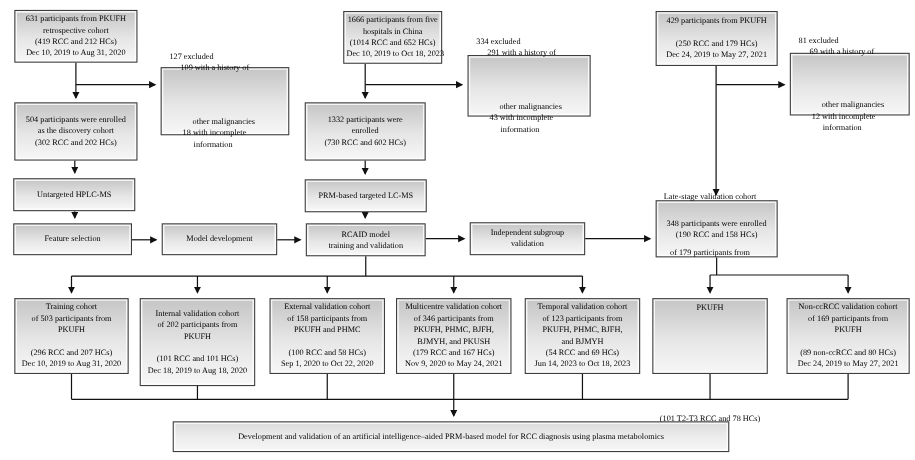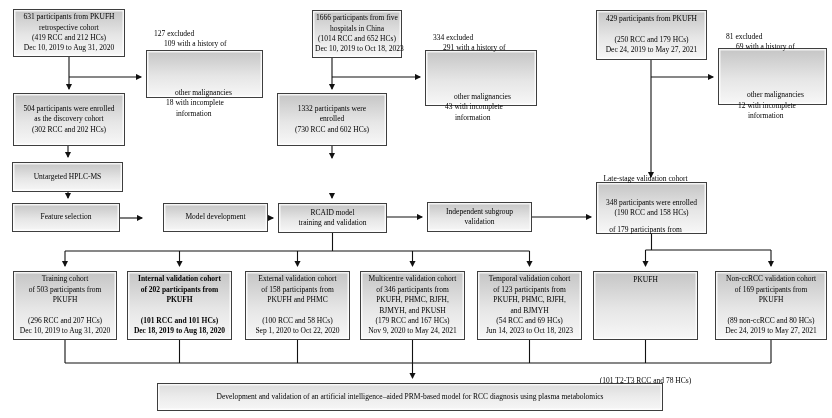--- a/index.html
+++ b/index.html
@@ -67,21 +67,21 @@
     </g>
   </svg>
 
   <div class="box c" style="left:13px;top:9px;width:112px;height:48px;">
     <div class="bline">631 participants from PKUFH</div>
     <div class="bline">retrospective cohort</div>
     <div class="bline">(419 RCC and 212 HCs)</div>
     <div class="bline">Dec 10, 2019 to Aug 31, 2020</div>
   </div>
 
-  <div class="box l" style="left:146px;top:50px;width:117px;height:48px;justify-content:center;">
+  <div class="box l" style="left:146px;top:61px;width:117px;height:62px;justify-content:center;">
     <div class="bline i0">127 excluded</div>
     <div class="bline i1">109 with a history of</div>
     <div class="bline i2">other malignancies</div>
     <div class="bline i3">18 with incomplete</div>
     <div class="bline i4">information</div>
   </div>
 
   <div class="box c" style="left:277px;top:10px;width:90px;height:48px;margin-left:35px;">
     <div class="bline">1666 participants from five</div>
     <div class="bline">hospitals in China</div>
@@ -121,26 +121,29 @@
   <div class="box c" style="left:277px;top:93px;width:110px;height:53px;">
     <div class="bline">1332 participants were</div>
     <div class="bline">enrolled</div>
     <div class="bline">(730 RCC and 602 HCs)</div>
   </div>
 
   <div class="box c" style="left:12px;top:162px;width:111px;height:30px;">
     <div class="bline">Untargeted HPLC-MS</div>
   </div>
 
+  <div class="box c" style="left:277px;top:163px;width:111px;height:30px;">
+    <div class="bline">PRM-based targeted LC-MS</div>
+  </div>
 
   <div class="box c" style="left:12px;top:203px;width:108px;height:29px;">
     <div class="bline">Feature selection</div>
   </div>
 
-  <div class="box c" style="left:147px;top:203px;width:105px;height:29px;margin-left:16px;">
+  <div class="box c" style="left:147px;top:203px;width:105px;height:29px;">
     <div class="bline">Model development</div>
   </div>
 
   <div class="box c" style="left:278px;top:203px;width:109px;height:30px;">
     <div class="bline">RCAID model</div>
     <div class="bline">training and validation</div>
   </div>
 
   <div class="box c" style="left:427px;top:202px;width:105px;height:30px;">
     <div class="bline">Independent subgroup</div>
@@ -154,21 +157,21 @@
 
   <div class="box c" style="left:13px;top:271px;width:104px;height:69px;">
     <div class="bline">Training cohort</div>
     <div class="bline">of 503 participants from</div>
     <div class="bline">PKUFH</div>
     <div class="bline"></div>
     <div class="bline">(296 RCC and 207 HCs)</div>
     <div class="bline">Dec 10, 2019 to Aug 31, 2020</div>
   </div>
 
-  <div class="box c" style="left:127px;top:271px;width:105px;height:69px;font-weight:bold;">
+  <div class="box c" style="left:127px;top:271px;width:105px;height:80px;">
     <div class="bline">Internal validation cohort</div>
     <div class="bline">of 202 participants from</div>
     <div class="bline">PKUFH</div>
     <div class="bline"></div>
     <div class="bline">(101 RCC and 101 HCs)</div>
     <div class="bline">Dec 18, 2019 to Aug 18, 2020</div>
   </div>
 
   <div class="box c" style="left:245px;top:271px;width:105px;height:69px;">
     <div class="bline">External validation cohort</div>

